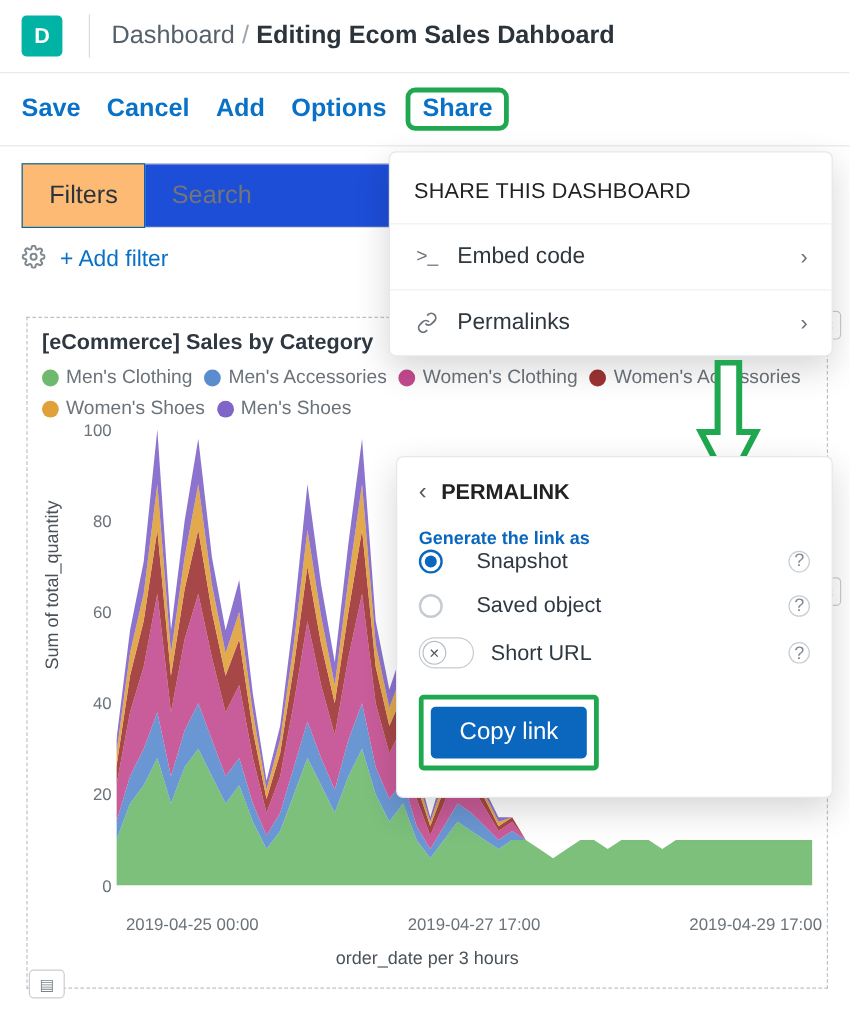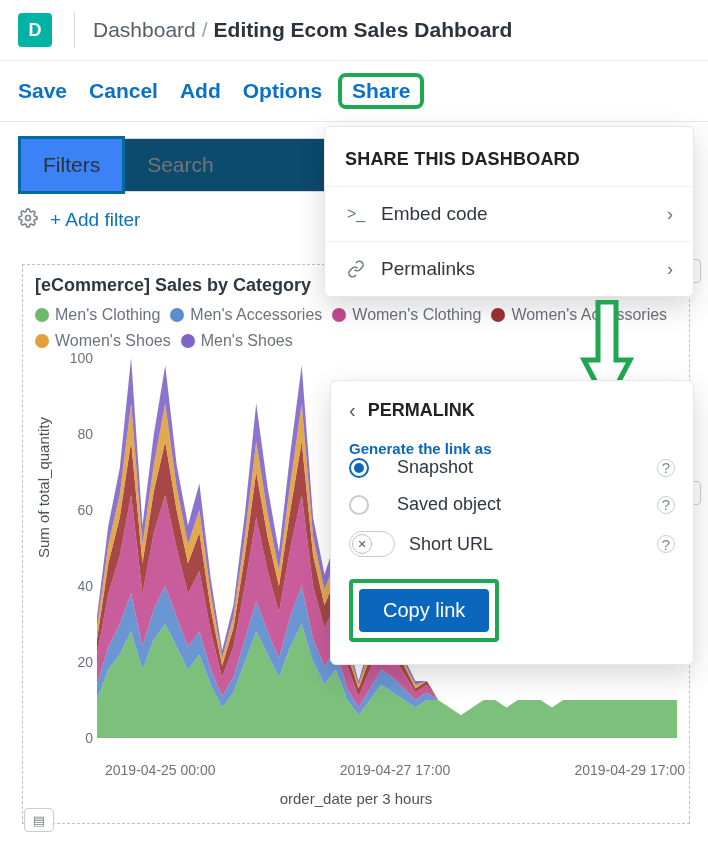--- a/index.html
+++ b/index.html
@@ -13,31 +13,31 @@
 .bc-sep { color: #9aa4af; font-size: 21px; margin: 0 6px; }
 .bc-current { color: #2b333b; font-size: 21px; font-weight: 600; }
 
 
 .toolbar { display: flex; align-items: center; padding: 12px 18px 12px; gap: 22px; border-bottom: 1px solid #e8e8e8; }
 .toolbar-btn { color: #0971c7; font-size: 21px; font-weight: 600; background: none; border: none; cursor: pointer; text-align: right; }
 .share-wrap { border: 4px solid #1fa84f; border-radius: 8px; padding: 2px 10px; margin-left: -6px; }
 
 
 .filters-row { display: flex; align-items: center; padding: 0 18px; margin-top: 14px; }
-.filters-tab { border: 3px solid #0369a1; padding: 14px 22px; font-size: 21px; color: #2b333b; font-weight: 500; background: #3b82f6; }
-.search-tab { border: 1px solid #d9d9d9; border-left: none; padding: 14px 22px; font-size: 21px; color: #a7b1bc; flex: 0 0 200px; background: #0c4a6e; }
+.filters-tab { border: 1px solid #0369a1; padding: 14px 22px; font-size: 21px; color: #2b333b; font-weight: 500; background: #fdba74; }
+.search-tab { border: 1px solid #d9d9d9; border-left: none; padding: 14px 22px; font-size: 21px; color: #a7b1bc; flex: 0 0 200px; background: #1d4ed8; }
 
 
 .addfilter-row { display: flex; align-items: center; padding: 14px 18px; gap: 12px; }
 .gear { color: #80898f; }
 .add-filter-text { color: #0971c7; font-size: 19px; font-weight: 500; }
 
 
 .share-panel { position: absolute; top: 126px; left: 324px; width: 370px; background: #fff; border: 1px solid #e6e7ea; border-radius: 6px; box-shadow: 0 10px 28px rgba(0,0,0,0.16); z-index: 20; overflow: hidden; }
-.share-title { padding: 22px 20px 16px; font-size: 18px; font-weight: 700; letter-spacing: .2px; color: #222; }
+.share-title { padding: 22px 20px 16px; font-size: 18px; font-weight: 400; letter-spacing: .2px; color: #222; }
 .share-item { padding: 16px 20px; display: flex; align-items: center; gap: 14px; border-top: 1px solid #eef0f3; cursor: pointer; }
 .share-item .lbl { font-size: 19px; color: #30383f; flex: 1; }
 .share-item .arrow { color: #6a737c; font-size: 18px; }
 .icon-box { width: 22px; display: flex; justify-content: center; color: #6a737c; font-size: 16px; }
 
 
 .big-arrow { position: absolute; top: 300px; left: 578px; z-index: 25; }
 
 
 .chart-panel { position: absolute; top: 264px; left: 22px; width: 668px; height: 560px; border: 1px dashed #bcc2c8; background: #fff; padding: 10px 12px 4px; }

